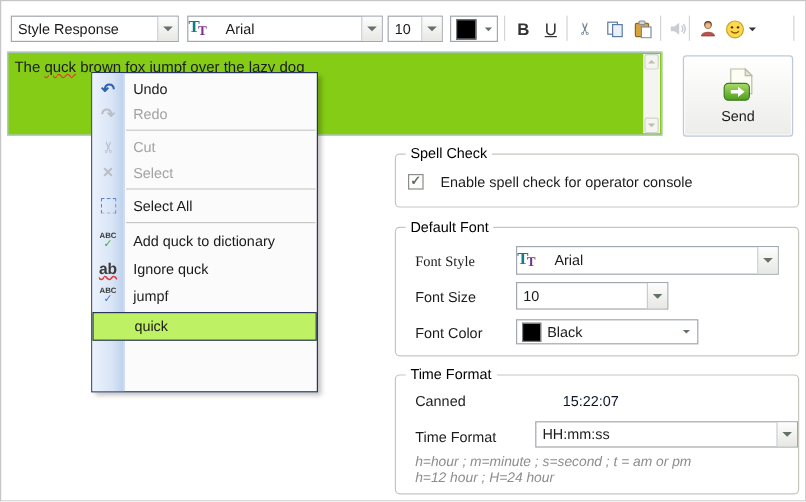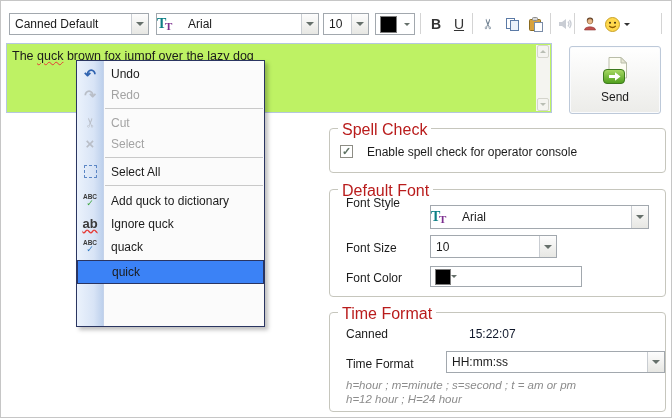--- a/index.html
+++ b/index.html
@@ -25,21 +25,21 @@
   .tbtn{position:absolute;top:12px;width:22px;height:22px;display:flex;align-items:center;justify-content:center;border-radius:2px;}
   .tsep{position:absolute;top:12px;width:1px;height:21px;background:#D4D4D4;}
   .bold-glyph{font-weight:bold;font-size:14px;color:#333;}
   .underline-glyph{font-size:14px;color:#333;text-decoration:underline;}
   .ttf-icon{font-family:"Liberation Serif",serif;font-weight:bold;line-height:1;position:relative;width:16px;height:15px;display:inline-block;}
   .ttf-icon .t1{position:absolute;left:0;top:0;font-size:14px;color:#0E7F85;}
   .ttf-icon .t2{position:absolute;left:8px;top:4px;font-size:11px;color:#7B2E8E;}
   .swatch{width:15px;height:15px;background:#000;border:1px solid #7D7D7D;display:inline-block;}
   
   #textarea{
-    position:absolute;left:5px;top:42px;width:546px;height:70px;background:#bef264;
+    position:absolute;left:5px;top:42px;width:546px;height:70px;background:#84cc16;
     border:1px solid #B5C7DE;box-sizing:border-box;
   }
   #editor-text{position:absolute;left:5px;top:5px;right:18px;font-size:12.5px;white-space:pre-wrap;}
   .squiggle{text-decoration:underline;text-decoration-style:wavy;text-decoration-color:#E53935;text-decoration-thickness:1px;}
   #vscroll{position:absolute;top:1px;right:1px;bottom:1px;width:14px;background:#F4F4F0;}
   .sarrow{position:absolute;left:1px;width:12px;height:13px;border:1px solid #D4D4CC;border-radius:2px;
     background:linear-gradient(#FDFDFB,#ECECе6);display:flex;align-items:center;justify-content:center;box-sizing:border-box;}
   .sarrow .caret{border-top-color:#B9BEB4;}
   .sarrow.up .caret{transform:rotate(180deg);}
   
@@ -55,50 +55,50 @@
     border:1px solid #2A3561;box-shadow:3px 3px 4px rgba(0,0,0,.25);z-index:10;box-sizing:border-box;
     padding-top:2px;
   }
   #menu-strip{position:absolute;left:0;top:0;bottom:0;width:26px;
     background:linear-gradient(to right,#EBF2FC 0%,#D8E4F6 65%,#BDD0EC 100%);border-right:1px solid #C5D3EA;}
   .mi{position:relative;height:21px;display:flex;align-items:center;font-size:12px;}
   .mi .mic{width:26px;flex:0 0 26px;display:flex;align-items:center;justify-content:center;}
   .mi .mlbl{padding-left:8px;}
   .mi.disabled .mlbl{color:#A3A3A3;}
   .mi.tall{height:23px;}
-  .mi.hl{height:24px;background:#3b82f6;border:1px solid #2A3561;box-sizing:border-box;margin-top:2px;text-align:center;}
+  .mi.hl{height:24px;background:#bef264;border:1px solid #2A3561;box-sizing:border-box;margin-top:2px;text-align:center;}
   .mi.hl .mlbl{padding-left:34px;}
   .msep{border-top:1px solid #C9C9C9;margin:3px 1px 3px 28px;height:0;}
   .g-undo{font-size:14px;color:#2F63B0;font-weight:bold;line-height:1;}
   .g-redo{font-size:14px;color:#B9BEC7;font-weight:bold;line-height:1;}
   .g-cut{font-size:13px;color:#B9BEC7;transform:rotate(-90deg);line-height:1;}
   .g-del{font-size:15px;color:#B9BEC7;font-weight:bold;line-height:1;}
   .g-selall{width:11px;height:11px;border:1px dashed #5B86C5;border-radius:1px;}
   .g-abc{display:flex;flex-direction:column;align-items:center;line-height:1;}
   .g-abc .abc{font-size:6.5px;font-weight:bold;color:#3A3A3A;letter-spacing:0;}
   .g-abc .mk{font-size:9px;line-height:.8;}
   .mk.green{color:#3FA53F;} .mk.blue{color:#2F79C2;}
   .g-ab{font-size:13px;font-weight:bold;color:#3A3A3A;text-decoration:underline;text-decoration-style:wavy;text-decoration-color:#E53935;line-height:1;}
   
   .groupbox{position:absolute;left:328px;width:337px;border:1px solid #C6C6BD;border-radius:4px;box-sizing:border-box;}
-  .legend{position:absolute;top:-8px;left:8px;background:#fff;padding:0 4px;font-size:16px;color:#b91c1c;}
+  .legend{position:absolute;top:-8px;left:8px;background:#fff;padding:0 4px;font-size:12px;color:#000000;}
   .flabel{position:absolute;font-size:12px;color:#1c1c1c;}
   .cb{position:absolute;width:13px;height:13px;border:1px solid #8D8D85;background:#fff;box-sizing:border-box;
       display:flex;align-items:center;justify-content:center;}
   .cb .chk{font-size:11px;font-weight:bold;color:#5E7263;line-height:1;margin-top:-1px;}
   .note{position:absolute;font-size:11.5px;font-style:italic;color:#8C8C8C;}
   .sample-val{position:absolute;font-size:12px;color:#0f172a;}
 </style>
 </head>
 <body>
 
 <div id="app">
 
   <div class="combo" style="left:8px;top:12px;width:140px;">
-    <span class="val">Canned Default</span>
+    <span class="val">Style Response</span>
     <span class="cbtn">
         <span class="caret"></span>
       </span>
   </div>
 
   <div class="combo" style="left:155px;top:12px;width:163px;">
     <span style="padding-left:5px;" class="ttf-icon">
       <span class="t1">T</span>
         <span class="t2">T</span>
     </span>
@@ -265,39 +265,39 @@
         </span>
       <span class="mlbl">Ignore quck</span>
     </div>
     <div class="mi tall">
       <span class="mic">
         <span class="g-abc">
           <span class="abc">ABC</span>
           <span class="mk blue">✓</span>
         </span>
       </span>
-      <span class="mlbl">quack</span>
+      <span class="mlbl">jumpf</span>
     </div>
     <div class="mi hl">
       <span class="mlbl">quick</span>
     </div>
   </div>
 
   <div class="groupbox" style="top:127px;height:45px;">
     <span class="legend">Spell Check</span>
     <span class="cb" style="left:10px;top:16px;">
       <span class="chk">✓</span>
     </span>
     <span class="flabel" style="left:37px;top:16px;">Enable spell check for operator console</span>
   </div>
 
   <div class="groupbox" style="top:188px;height:108px;">
     <span class="legend">Default Font</span>
 
-    <span class="flabel" style="left:16px;top:6px;">Font Style</span>
+    <span class="flabel" style="left:16px;top:21px;font-family:Liberation Serif, serif;">Font Style</span>
     <div class="combo" style="left:100px;top:15px;width:219px;height:24px;">
       <span style="padding-left:5px;" class="ttf-icon">
         <span class="t1">T</span>
           <span class="t2">T</span>
       </span>
       <span class="val" style="padding-left:10px;">Arial</span>
       <span class="cbtn">
           <span class="caret"></span>
         </span>
     </div>
@@ -306,20 +306,21 @@
     <div class="combo" style="left:100px;top:45px;width:127px;height:23px;">
       <span class="val">10</span>
       <span class="cbtn">
           <span class="caret"></span>
         </span>
     </div>
 
     <span class="flabel" style="left:16px;top:81px;">Font Color</span>
     <div class="combo" style="left:100px;top:76px;width:152px;height:21px;">
       <span class="swatch" style="margin-left:4px;width:14px;height:14px;"></span>
+      <span class="val">Black</span>
       <span class="caret sm" style="margin-right:6px;"></span>
     </div>
   </div>
 
   <div class="groupbox" style="top:311px;height:100px;">
     <span class="legend">Time Format</span>
 
     <span class="flabel" style="left:16px;top:14px;">Canned</span>
     <span class="sample-val" style="left:139px;top:14px;">15:22:07</span>
 

